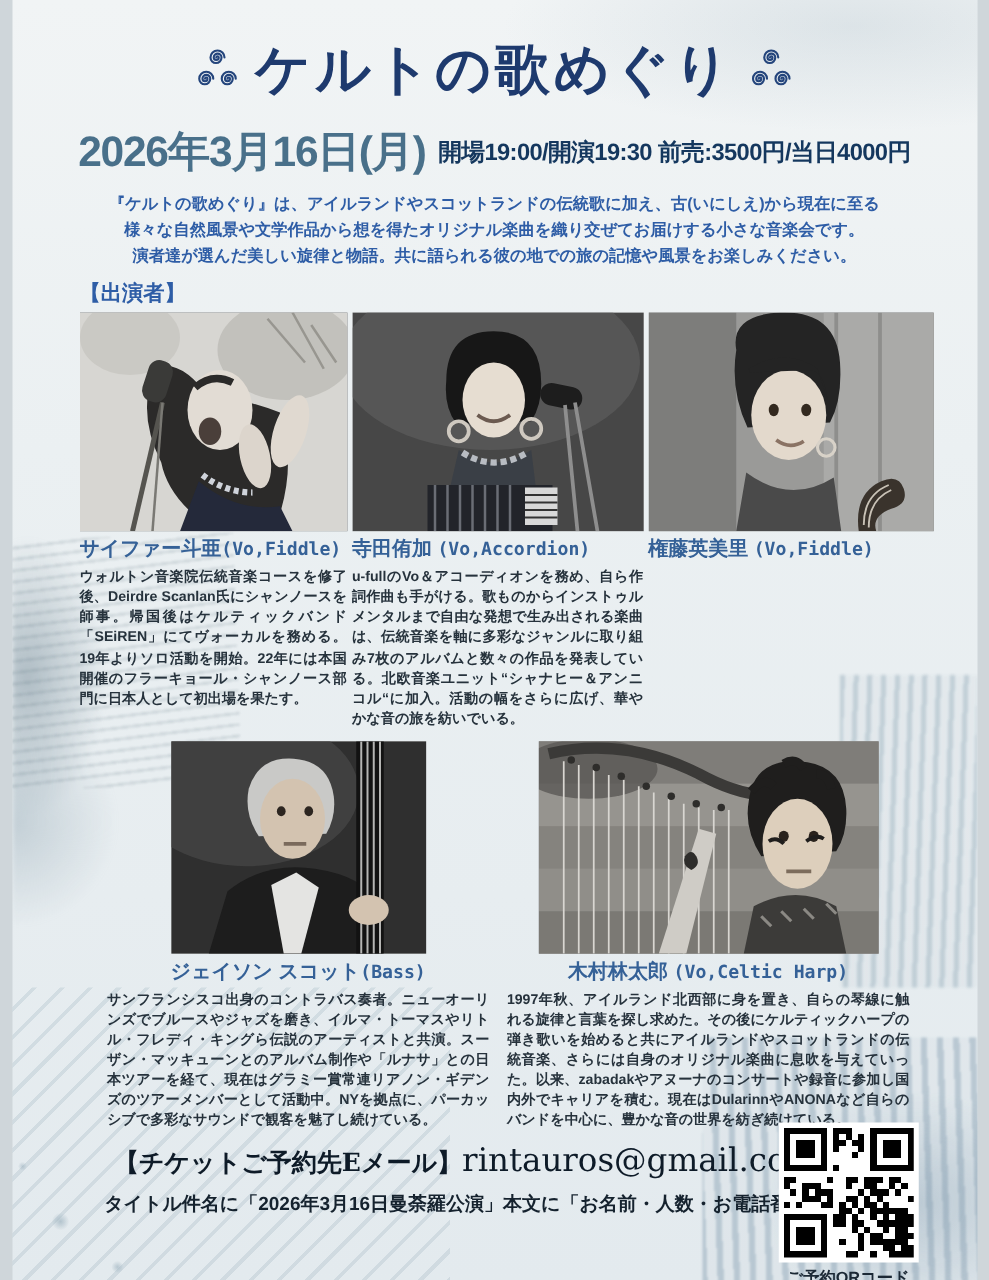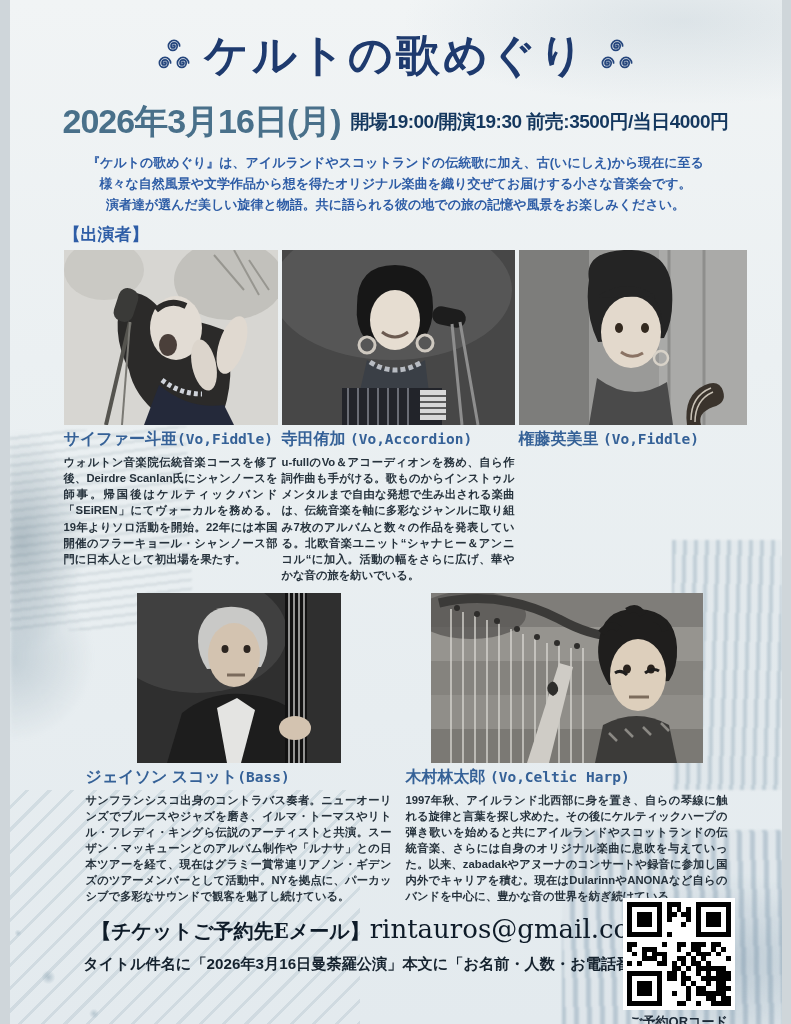--- a/index.html
+++ b/index.html
@@ -75,21 +75,21 @@
 
   .photo { width:100%; overflow:hidden; background:#888; }
   .photo svg { display:block; width:100%; height:100%; }
   .ph-r1 { height:175px; }
   .ph-r2 { height:170px; }
   .ph4-wrap { width:204px; margin:0 auto; }
   .ph5-wrap { width:272px; margin:0 auto; }
 
   .p-name { margin-top:4px; font-size:16px; font-weight:bold; color:#356197; white-space:nowrap; }
   .p-name .roles { font-family:"DejaVu Sans Mono","Liberation Mono",monospace; font-size:14.5px; }
-  .center { }
+  .center { text-align:center; }
 
   .p-bio {
     margin-top:4px; font-size:11.3px; font-weight:bold; color:#26323c;
     line-height:1.42; text-align:justify; white-space:pre-line;
   }
 
   .footer { margin-top:10px; }
   .footer-left { width:610px; margin-left:58px; text-align:center; }
   .email-line { font-family:"DejaVu Serif","Liberation Serif",serif; color:#0e1b28; }
   .email-heading { font-size:20px; font-weight:bold; }

